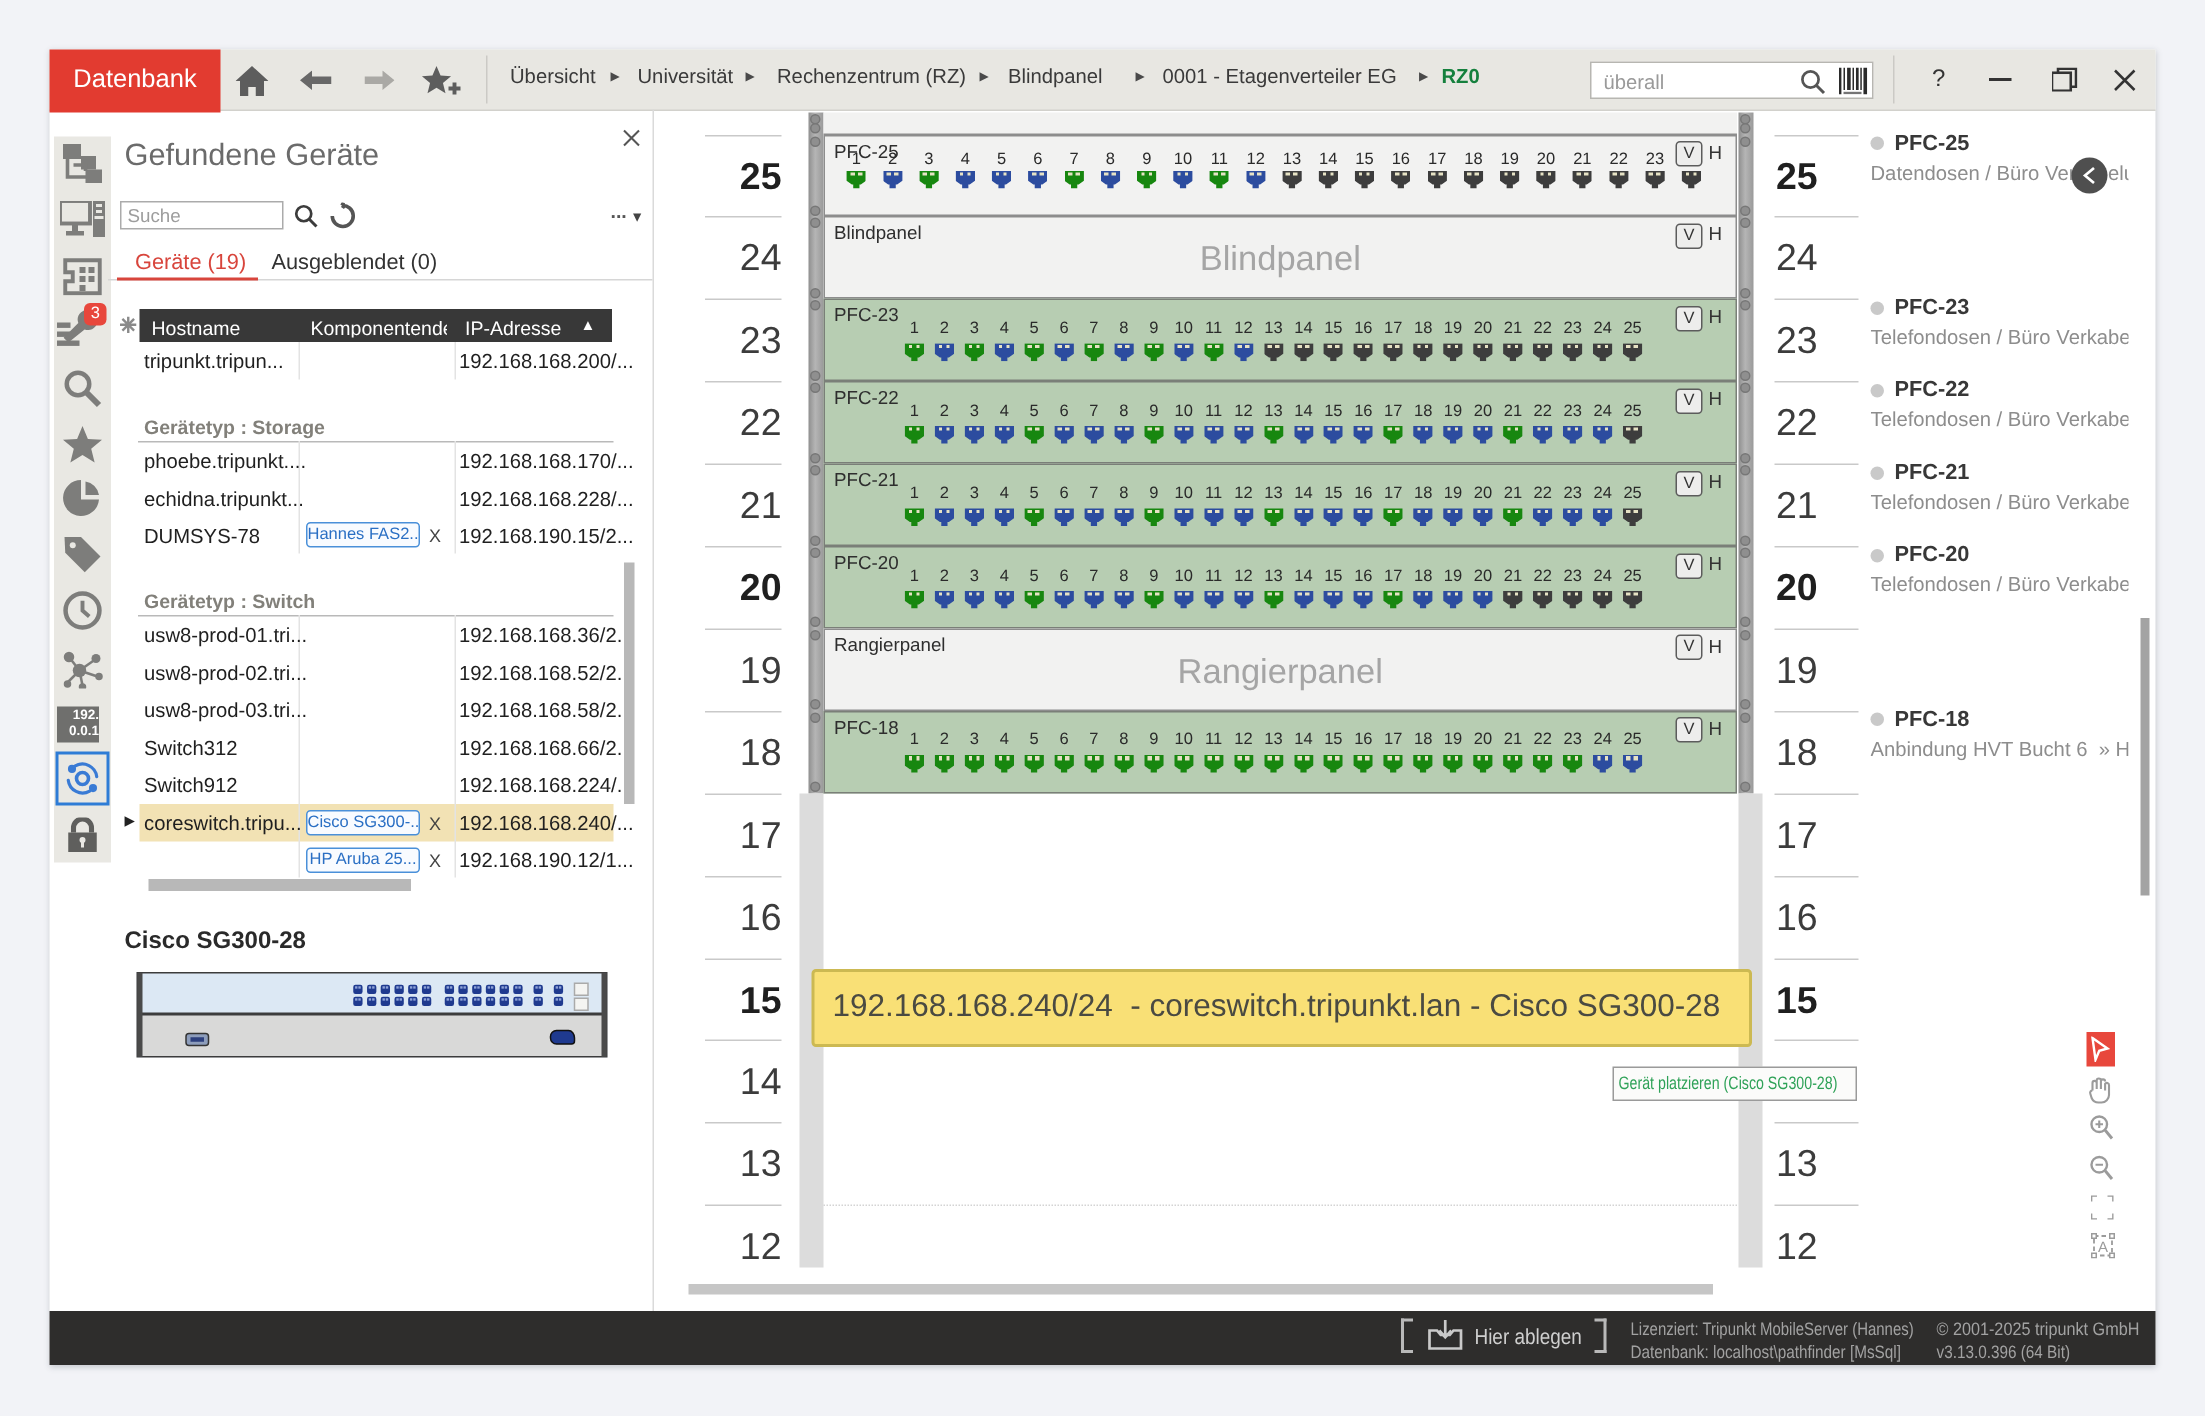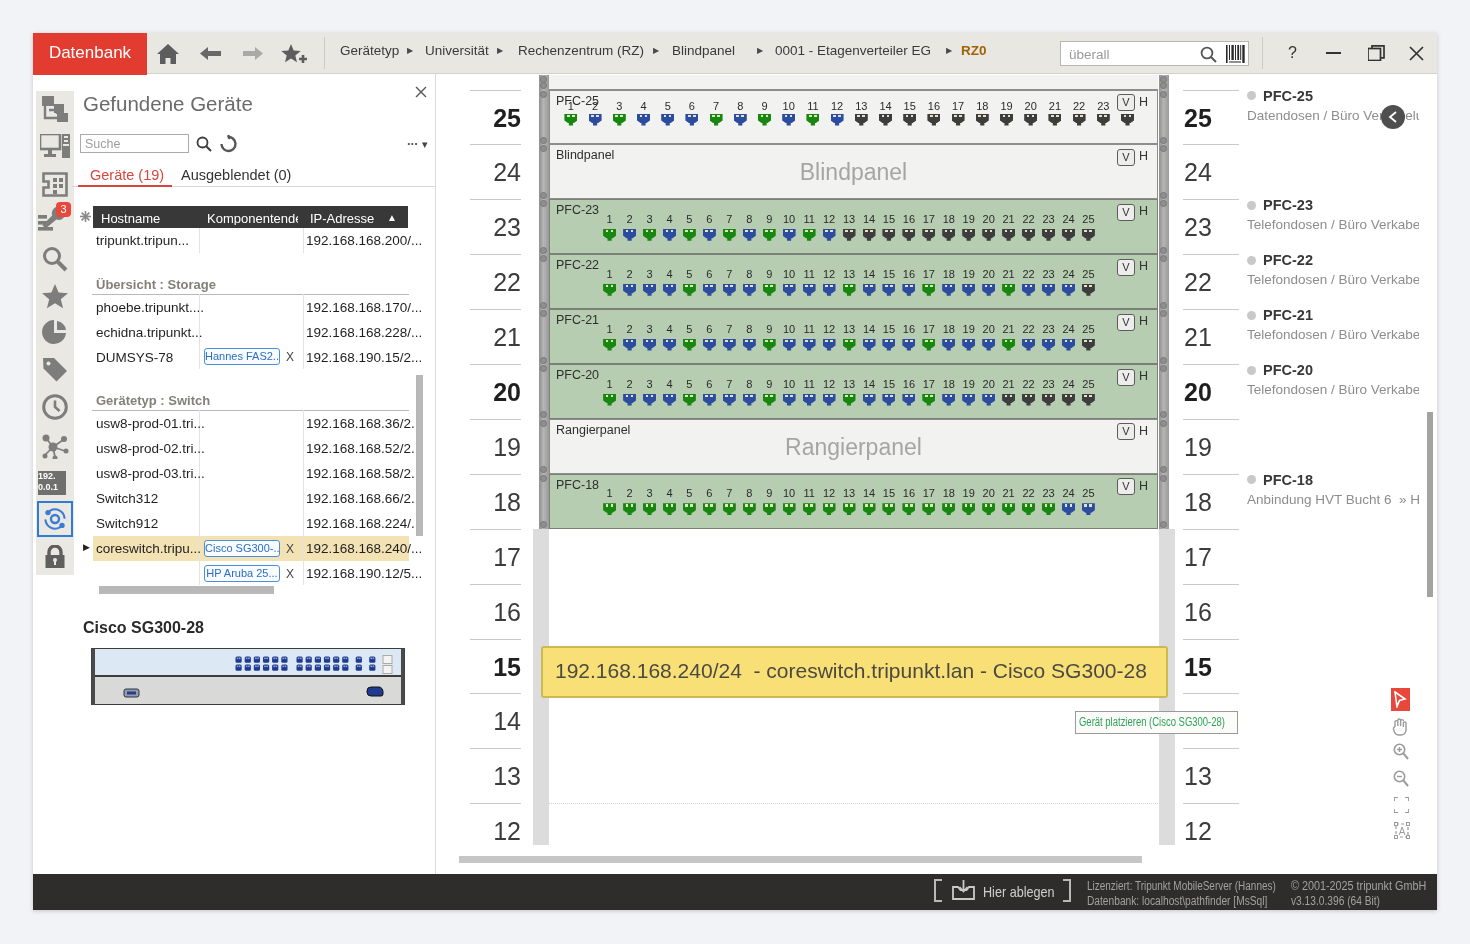--- a/index.html
+++ b/index.html
@@ -21,31 +21,31 @@
     <path d="M8 0 v4 h13 v5 H8 v4 L0 6.5 z" fill="#686868"></path>
   </svg>
 <svg style="position:absolute;left:243px;top:47px" width="20" height="13" viewBox="0 0 20 13">
     <path d="M12 0 v4 H0 v5 h12 v4 l8-6.5 z" fill="#aaa9a5"></path>
   </svg>
 <svg style="position:absolute;left:281px;top:44px" width="30" height="21" viewBox="0 0 30 21">
     <path d="M10 0 l2.7 6.4 7 .5 -5.4 4.5 1.7 6.8 -6-3.7 -6 3.7 1.7-6.8 L.3 6.9 l7-.5 z" fill="#5d5d5d"></path>
     <path d="M22 11 v8 M18 15 h8" stroke="#5d5d5d" stroke-width="2.6"></path>
   </svg>
 <div style="left:324px;top:37px;width:1px;height:32px;background:#cbcac5;"></div>
-<div style="left:340px;top:43px;font-size:13.5px;color:#3a3a3a;font-weight:normal;">Gerätetyp</div>
+<div style="left:340px;top:43px;font-size:13.5px;color:#3a3a3a;font-weight:normal;">Übersicht</div>
 <div style="left:425px;top:43px;font-size:13.5px;color:#3a3a3a;font-weight:normal;">Universität</div>
 <div style="left:518px;top:43px;font-size:13.5px;color:#3a3a3a;font-weight:normal;">Rechenzentrum (RZ)</div>
 <div style="left:672px;top:43px;font-size:13.5px;color:#3a3a3a;font-weight:normal;">Blindpanel</div>
 <div style="left:775px;top:43px;font-size:13.5px;color:#3a3a3a;font-weight:normal;">0001 - Etagenverteiler EG</div>
 <div style="left:407px;top:46px;font-size:8px;color:#4a4a4a;font-weight:normal;">▶</div>
 <div style="left:497px;top:46px;font-size:8px;color:#4a4a4a;font-weight:normal;">▶</div>
 <div style="left:653px;top:46px;font-size:8px;color:#4a4a4a;font-weight:normal;">▶</div>
 <div style="left:757px;top:46px;font-size:8px;color:#4a4a4a;font-weight:normal;">▶</div>
 <div style="left:946px;top:46px;font-size:8px;color:#4a4a4a;font-weight:normal;">▶</div>
-<div style="left:961px;top:43px;font-size:13.5px;color:#a16207;font-weight:bold;">RZ0</div>
+<div style="left:961px;top:43px;font-size:13.5px;color:#15803d;font-weight:bold;">RZ0</div>
 <div style="left:1060px;top:41px;width:189px;height:25px;background:#fff;border:1px solid #b7b6b1;box-sizing:border-box;"></div>
 <div style="left:1069px;top:47px;font-size:13.5px;color:#9a9a9a;font-weight:normal;">überall</div>
 <svg style="position:absolute;left:1200px;top:46px" width="17" height="17" viewBox="0 0 17 17">
     <circle cx="7" cy="7" r="5.4" fill="none" stroke="#555" stroke-width="1.8"></circle>
     <line x1="11" y1="11" x2="16" y2="16" stroke="#555" stroke-width="2"></line>
   </svg>
 <svg style="position:absolute;left:1226px;top:45px" width="20" height="18" viewBox="0 0 20 18">
     <g fill="#2b2b2b">
       <rect x="0" y="0" width="1.6" height="18"></rect>
       <rect x="3" y="0" width="1" height="15"></rect>
@@ -125,21 +125,21 @@
       <line x1="12" y1="14" x2="14" y2="24"></line>
       <line x1="12" y1="14" x2="24" y2="18"></line>
     </g>
     <circle cx="12" cy="14" r="4.5" fill="#7d7d7b"></circle>
     <circle cx="5" cy="5" r="3.5" fill="#7d7d7b"></circle>
     <circle cx="23" cy="6" r="3" fill="#7d7d7b"></circle>
     <circle cx="4" cy="23" r="2.5" fill="#7d7d7b"></circle>
     <circle cx="14" cy="25" r="2.5" fill="#7d7d7b"></circle>
     <circle cx="25" cy="18" r="2.5" fill="#7d7d7b"></circle>
   </svg>
-<div style="left:38px;top:471px;width:28px;height:24px;background:#6f6f6d;color:#fff;font-size:9px;line-height:11px;text-align:left;font-weight:bold;">192.<br>0.0.1</div>
+<div style="left:38px;top:471px;width:28px;height:24px;background:#6f6f6d;color:#fff;font-size:9px;line-height:11px;text-align:right;font-weight:bold;">192.<br>0.0.1</div>
 <div style="left:37px;top:501px;width:36px;height:36px;border:2px solid #2e7cd6;box-sizing:border-box;"></div>
 <svg style="position:absolute;left:43px;top:507px" width="24" height="24" viewBox="0 0 24 24">
     <circle cx="12" cy="12" r="4" fill="none" stroke="#3a7bd5" stroke-width="2.4"></circle>
     <path d="M7.2 3.6 A9.6 9.6 0 0 1 21.5 10.8" fill="none" stroke="#3a7bd5" stroke-width="2.1" stroke-linecap="round"></path>
     <path d="M16.8 20.4 A9.6 9.6 0 0 1 2.5 13.2" fill="none" stroke="#3a7bd5" stroke-width="2.1" stroke-linecap="round"></path>
     <circle cx="5" cy="5.6" r="2.7" fill="#3a7bd5"></circle>
     <circle cx="19" cy="18.4" r="2.7" fill="#3a7bd5"></circle>
   </svg>
 <svg style="position:absolute;left:43px;top:545px" width="24" height="24" viewBox="0 0 24 24">
     <path d="M6 10 V7 a6 6 0 0 1 12 0 v3" fill="none" stroke="#5f5f5d" stroke-width="3.4"></path>
@@ -180,21 +180,21 @@
       <line x1="5.5" y1="0" x2="5.5" y2="11"></line>
       <line x1="0" y1="5.5" x2="11" y2="5.5"></line>
       <line x1="1.6" y1="1.6" x2="9.4" y2="9.4"></line>
       <line x1="9.4" y1="1.6" x2="1.6" y2="9.4"></line>
     </g>
   </svg>
 <div style="left:198.5px;top:228px;width:1px;height:25px;background:#e3e3e3;"></div>
 <div style="left:302.5px;top:228px;width:1px;height:25px;background:#e3e3e3;"></div>
 <div style="left:96px;top:233px;font-size:13.5px;color:#1f1f1f;font-weight:normal;">tripunkt.tripun...</div>
 <div style="left:306px;top:233px;font-size:13.5px;color:#1f1f1f;font-weight:normal;">192.168.168.200/...</div>
-<div style="left:96px;top:277px;font-size:13px;color:#82807a;font-weight:bold;">Übersicht : Storage</div>
+<div style="left:96px;top:277px;font-size:13px;color:#82807a;font-weight:bold;">Gerätetyp : Storage</div>
 <div style="left:92px;top:293.5px;width:317px;height:1px;background:#b9b9b9;"></div>
 <div style="left:198.5px;top:294px;width:1px;height:75px;background:#e3e3e3;"></div>
 <div style="left:302.5px;top:294px;width:1px;height:75px;background:#e3e3e3;"></div>
 <div style="left:96px;top:300px;font-size:13.5px;color:#1f1f1f;font-weight:normal;">phoebe.tripunkt....</div>
 <div style="left:306px;top:300px;font-size:13.5px;color:#1f1f1f;font-weight:normal;">192.168.168.170/...</div>
 <div style="left:96px;top:325px;font-size:13.5px;color:#1f1f1f;font-weight:normal;">echidna.tripunkt...</div>
 <div style="left:306px;top:325px;font-size:13.5px;color:#1f1f1f;font-weight:normal;">192.168.168.228/...</div>
 <div style="left:96px;top:350px;font-size:13.5px;color:#1f1f1f;font-weight:normal;">DUMSYS-78</div>
 <div style="left:306px;top:350px;font-size:13.5px;color:#1f1f1f;font-weight:normal;">192.168.190.15/2...</div>
 <div style="left:204px;top:348px;width:74px;height:15px;border:1px solid #4a90d9;border-radius:3px;background:#f8fbff;font-size:11px;color:#2a6fc4;text-align:center;line-height:15px;overflow:hidden;white-space:nowrap;">Hannes FAS2...</div>
@@ -209,21 +209,21 @@
 <div style="left:96px;top:441px;font-size:13.5px;color:#1f1f1f;font-weight:normal;">usw8-prod-02.tri...</div>
 <div style="left:306px;top:441px;font-size:13.5px;color:#1f1f1f;font-weight:normal;">192.168.168.52/2...</div>
 <div style="left:96px;top:466px;font-size:13.5px;color:#1f1f1f;font-weight:normal;">usw8-prod-03.tri...</div>
 <div style="left:306px;top:466px;font-size:13.5px;color:#1f1f1f;font-weight:normal;">192.168.168.58/2...</div>
 <div style="left:96px;top:491px;font-size:13.5px;color:#1f1f1f;font-weight:normal;">Switch312</div>
 <div style="left:306px;top:491px;font-size:13.5px;color:#1f1f1f;font-weight:normal;">192.168.168.66/2...</div>
 <div style="left:96px;top:516px;font-size:13.5px;color:#1f1f1f;font-weight:normal;">Switch912</div>
 <div style="left:306px;top:516px;font-size:13.5px;color:#1f1f1f;font-weight:normal;">192.168.168.224/...</div>
 <div style="left:96px;top:541px;font-size:13.5px;color:#1f1f1f;font-weight:normal;">coreswitch.tripu...</div>
 <div style="left:306px;top:541px;font-size:13.5px;color:#1f1f1f;font-weight:normal;">192.168.168.240/...</div>
-<div style="left:306px;top:566px;font-size:13.5px;color:#1f1f1f;font-weight:normal;">192.168.190.12/5...</div>
+<div style="left:306px;top:566px;font-size:13.5px;color:#1f1f1f;font-weight:normal;">192.168.190.12/1...</div>
 <div style="left:83px;top:542px;font-size:9px;color:#222;font-weight:normal;">▶</div>
 <div style="left:204px;top:540px;width:74px;height:15px;border:1px solid #4a90d9;border-radius:3px;background:#f8fbff;font-size:11px;color:#2a6fc4;text-align:center;line-height:15px;overflow:hidden;white-space:nowrap;">Cisco SG300-...</div>
 <div style="left:286px;top:542px;font-size:12px;color:#444;font-weight:normal;">X</div>
 <div style="left:204px;top:565px;width:74px;height:15px;border:1px solid #4a90d9;border-radius:3px;background:#f8fbff;font-size:11px;color:#2a6fc4;text-align:center;line-height:15px;overflow:hidden;white-space:nowrap;">HP Aruba 25...</div>
 <div style="left:286px;top:567px;font-size:12px;color:#444;font-weight:normal;">X</div>
 <div style="left:416px;top:375px;width:7px;height:161px;background:#b8b8b8;"></div>
 <div style="left:99px;top:586px;width:175px;height:8px;background:#b8b8b8;"></div>
 <div style="left:83px;top:619px;font-size:16px;color:#2a2a2a;font-weight:bold;">Cisco SG300-28</div>
 <svg style="position:absolute;left:91px;top:648px" width="314" height="57" viewBox="0 0 314 57">
     <rect x="0" y="0" width="314" height="57" fill="#dce8f4" stroke="#3c3c3c" stroke-width="2"></rect>

